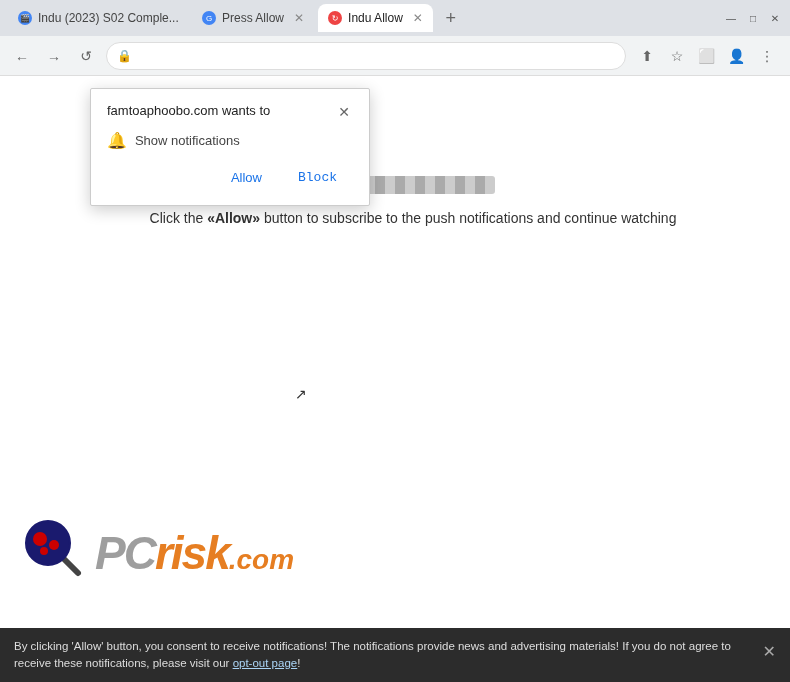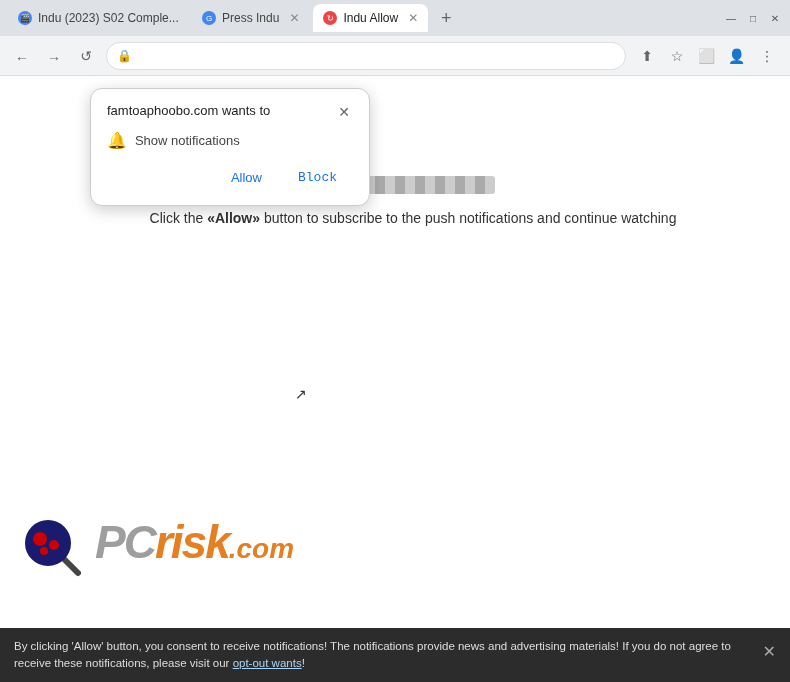--- a/index.html
+++ b/index.html
@@ -154,21 +154,21 @@
       overflow: hidden;
     }
 
     
     .notif-popup {
       position: absolute;
       top: 12px;
       left: 90px;
       background: #fff;
       border: 1px solid #ccc;
-      border-radius: 12px;
+      border-radius: 2px;
       padding: 14px 16px;
       width: 280px;
       box-shadow: 0 4px 16px rgba(0,0,0,0.2);
       z-index: 100;
     }
     .notif-popup-header {
       display: flex;
       justify-content: space-between;
       align-items: flex-start;
       margin-bottom: 10px;
@@ -258,21 +258,21 @@
     .instruction-text strong {
       font-weight: 700;
     }
 
     
     .pcrisk-area {
       position: absolute;
       bottom: 60px;
       left: 20px;
       display: flex;
-      align-items: flex-start;
+      align-items: flex-end;
       gap: 10px;
     }
     .pcrisk-logo-icon {
       width: 65px;
       height: 65px;
       position: relative;
     }
 
     
     .cookie-bar {
@@ -326,21 +326,21 @@
 <div class="browser-titlebar">
 
   <div class="tab">
     <span class="tab-icon">🎬</span>
     <span>Indu (2023) S02 Comple...</span>
 
   </div>
 
   <div class="tab">
     <span class="tab-icon" style="background:#4285f4;">G</span>
-    <span>Press Indu</span>
+    <span>Press Allow</span>
     <span class="tab-close">✕</span>
   </div>
 
   <div class="tab active">
     <span class="tab-icon" style="background:#e44;">↻</span>
     <span>Indu Allow</span>
     <span class="tab-close">✕</span>
   </div>
   <div class="tab-add">+</div>
   <div class="window-controls">
@@ -406,16 +406,16 @@
     </svg>
     <div>
       <span style="font-size:46px;font-weight:900;color:#9e9e9e;font-style:italic;letter-spacing:-2px;">PC</span><span style="font-size:46px;font-weight:900;color:#e67e22;font-style:italic;letter-spacing:-2px;">risk</span><span style="font-size:28px;font-weight:900;color:#e67e22;font-style:italic;">.com</span>
     </div>
   </div>
 
 </div>
 
 <div class="cookie-bar">
   <span class="cookie-bar-text">
-    <span>By clicking 'Allow' button, you consent to receive notifications! The notifications provide news and advertising materials! If you do not agree to receive these notifications, please visit our </span><a>opt-out wants</a><span>!</span>
+    <span>By clicking 'Allow' button, you consent to receive notifications! The notifications provide news and advertising materials! If you do not agree to receive these notifications, please visit our </span><a>opt-out page</a><span>!</span>
   </span>
   <span class="cookie-close">✕</span>
 </div>
 
 </body></html>

